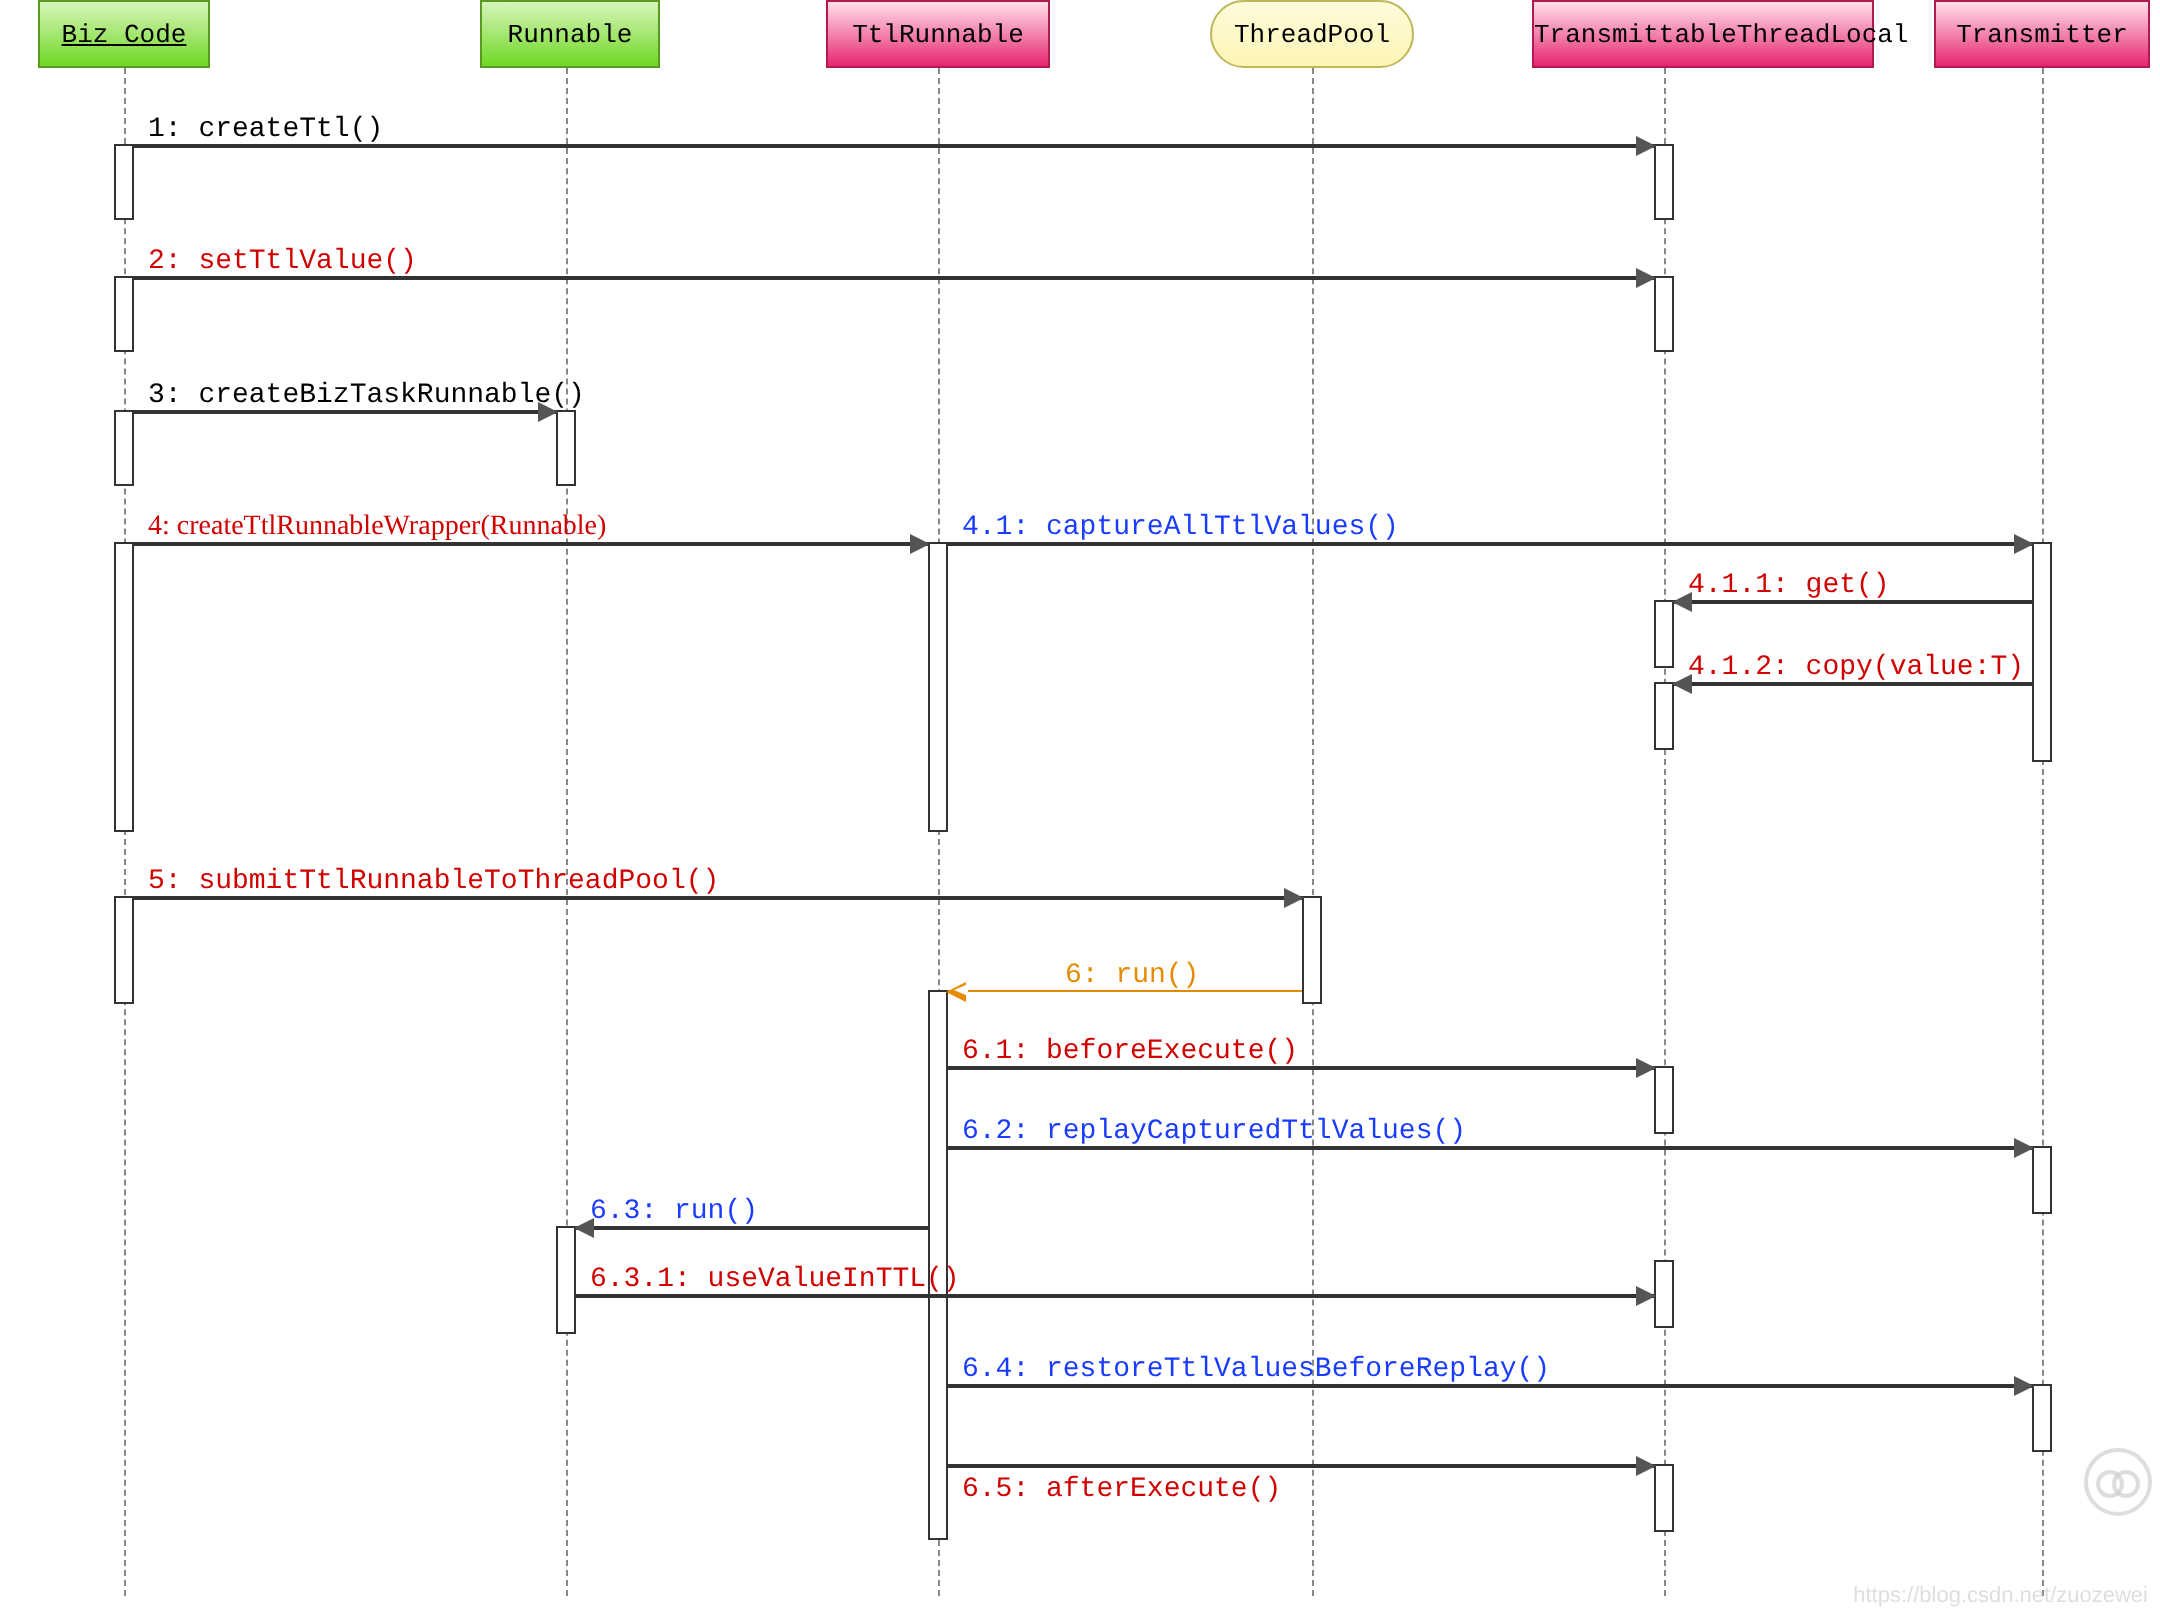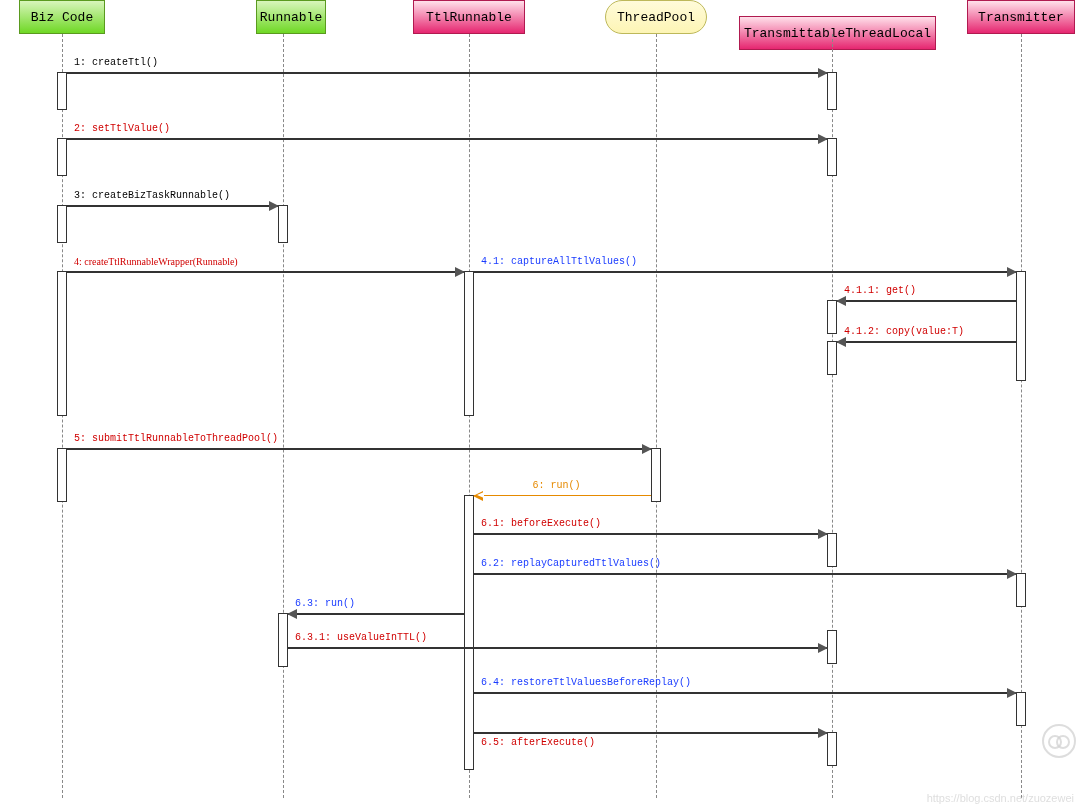--- a/index.html
+++ b/index.html
@@ -68,21 +68,21 @@
   }
 
   
   .msg-orange { background: #e68a00; height: 1px; }
 
   
   .lbl {
     position: absolute;
     white-space: nowrap;
     font-family: "Courier New", monospace;
-    font-size: 10px;
+    font-size: 14px;
     text-align: right;
   }
   .c-black  { color: #000; }
   .c-red    { color: #d00000; }
   .c-blue   { color: #1a3cff; }
   .c-orange { color: #e68a00; }
 
   
   .wm-group {
     position: absolute;
@@ -109,29 +109,29 @@
     position: absolute; right: 6px; bottom: 2px;
     color: rgba(200,200,200,0.6);
     font-family: Arial, sans-serif; font-size: 11px;
     pointer-events: none;
   }
 </style>
 </head>
 <body>
 
 <div id="diagram">
-    <div class="participant p-green" style="left: 19px; width: 86px;"><span>Biz Code</span></div>
+    <div class="participant p-green" style="left: 19px; width: 86px; text-decoration: underline;"><span>Biz Code</span></div>
     <div class="lifeline" style="left: 62px;"></div>
-    <div class="participant p-green" style="left: 256px; width: 70px;"><span>Runnable</span></div>
+    <div class="participant p-green" style="left: 240px; width: 90px;"><span>Runnable</span></div>
     <div class="lifeline" style="left: 283px;"></div>
     <div class="participant p-pink" style="left: 413px; width: 112px;"><span>TtlRunnable</span></div>
     <div class="lifeline" style="left: 469px;"></div>
     <div class="participant p-yellow" style="left: 605px; width: 102px;"><span>ThreadPool</span></div>
     <div class="lifeline" style="left: 656px;"></div>
-    <div class="participant p-pink" style="left: 739px; width: 197px; margin-top: 16px;"><span>TransmittableThreadLocal</span></div>
+    <div class="participant p-pink" style="left: 766px; width: 171px;"><span>TransmittableThreadLocal</span></div>
     <div class="lifeline" style="left: 832px;"></div>
     <div class="participant p-pink" style="left: 967px; width: 108px;"><span>Transmitter</span></div>
     <div class="lifeline" style="left: 1021px;"></div>
     <div class="act" style="left: 57px; top: 72px; height: 38px;"></div>
     <div class="act" style="left: 827px; top: 72px; height: 38px;"></div>
     <div class="act" style="left: 57px; top: 138px; height: 38px;"></div>
     <div class="act" style="left: 827px; top: 138px; height: 38px;"></div>
     <div class="act" style="left: 57px; top: 205px; height: 38px;"></div>
     <div class="act" style="left: 278px; top: 205px; height: 38px;"></div>
     <div class="act" style="left: 57px; top: 271px; height: 145px;"></div>

